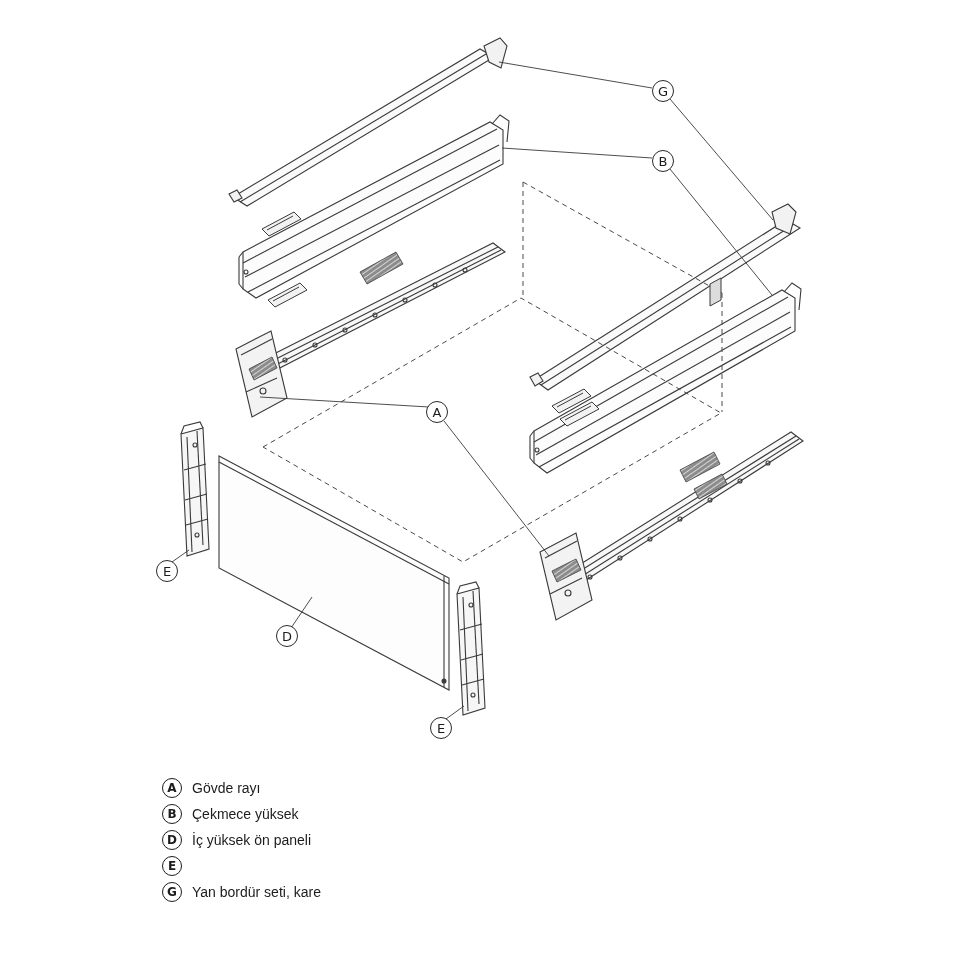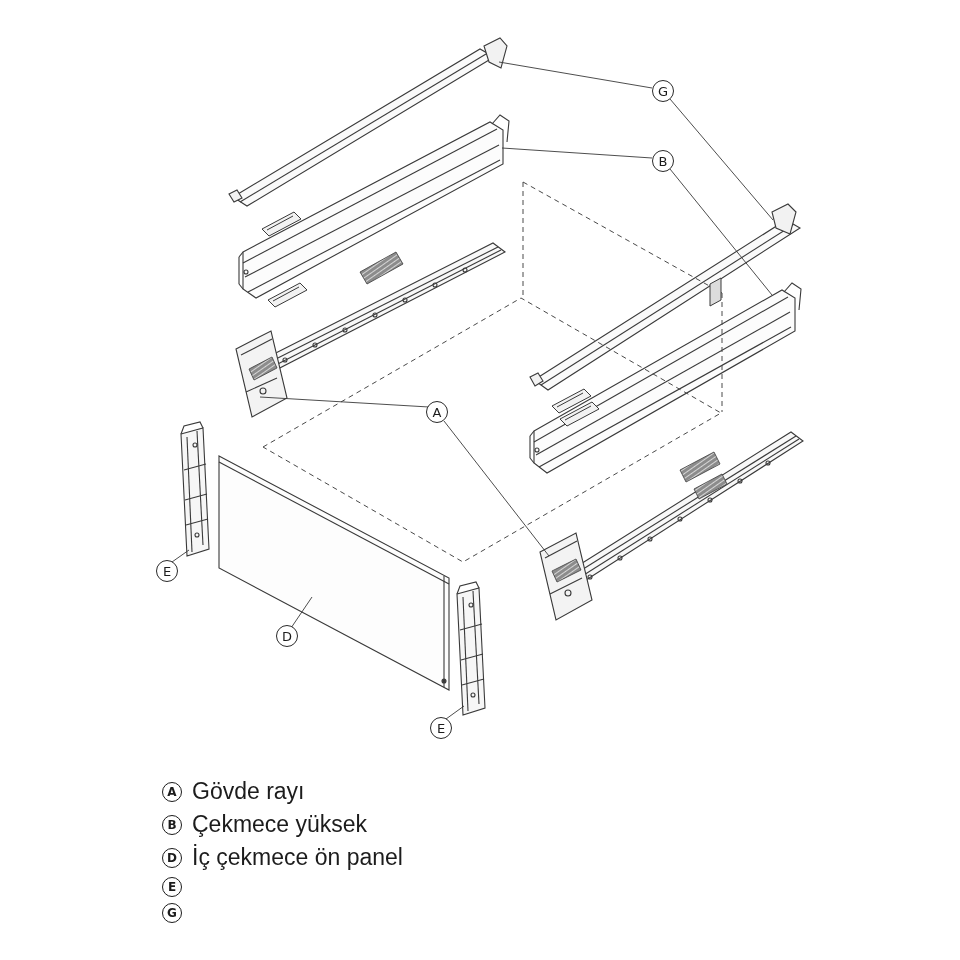--- a/index.html
+++ b/index.html
@@ -18,21 +18,21 @@
   .legend{
     position:absolute;left:162px;top:778px;display:flex;flex-direction:column;gap:6px;
   }
   .legend-row{display:flex;align-items:center;gap:10px;}
   .legend-letter{
     width:20px;height:20px;box-sizing:border-box;border:1.6px solid #1c1c1c;border-radius:50%;
     display:flex;align-items:center;justify-content:center;
     font-family:"DejaVu Sans", sans-serif;font-size:12px;font-weight:bold;color:#1c1c1c;line-height:1;
     flex:0 0 auto;
   }
-  .legend-label{font-size:23px;color:#1c1c1c;white-space:nowrap;}
+  .legend-label{font-size:14px;color:#1c1c1c;white-space:nowrap;}
 </style>
 </head>
 <body>
 
 <div class="stage">
 
   <svg class="diagram-svg" width="960" height="960" viewBox="0 0 960 960">
     <defs>
       <pattern id="hatch" width="4" height="4" patternUnits="userSpaceOnUse" patternTransform="rotate(55)">
         <rect width="4" height="4" fill="#8c8c8c"></rect>
@@ -198,23 +198,24 @@
     <div class="legend-row">
       <span class="legend-letter">A</span>
       <span class="legend-label">Gövde rayı</span>
     </div>
     <div class="legend-row">
       <span class="legend-letter">B</span>
       <span class="legend-label">Çekmece yüksek</span>
     </div>
     <div class="legend-row">
       <span class="legend-letter">D</span>
-      <span class="legend-label">İç çekmece ön panel</span>
+      <span class="legend-label">İç yüksek ön paneli</span>
     </div>
     <div class="legend-row">
       <span class="legend-letter">E</span>
     </div>
     <div class="legend-row">
       <span class="legend-letter">G</span>
+      <span class="legend-label">Yan bordür seti, kare</span>
     </div>
   </div>
 
 </div>
 
 </body></html>

